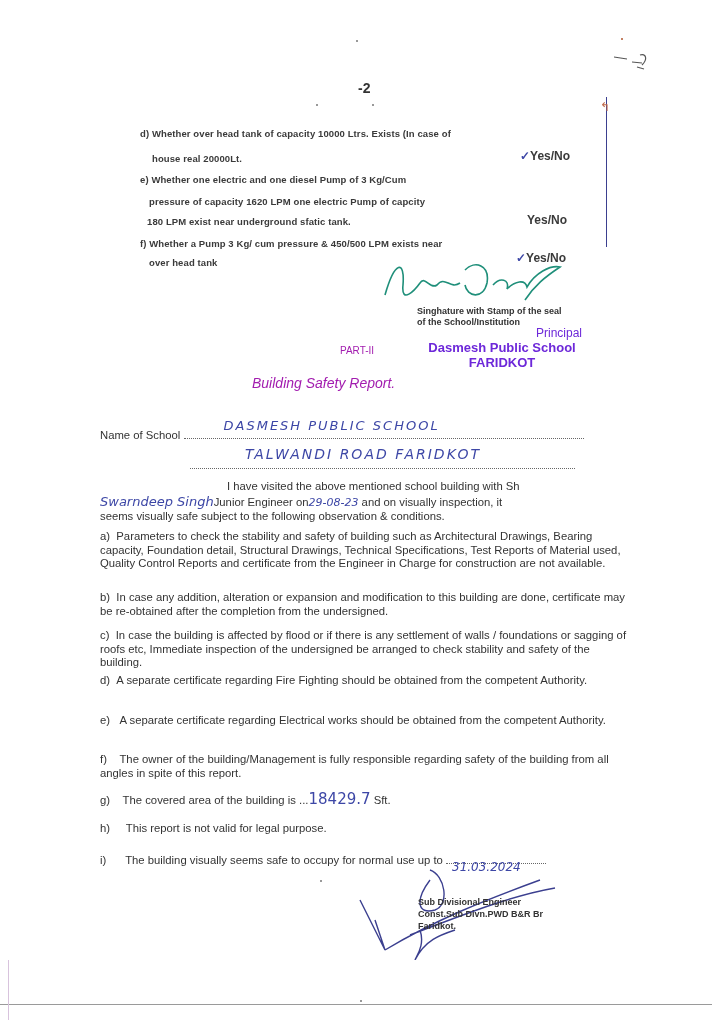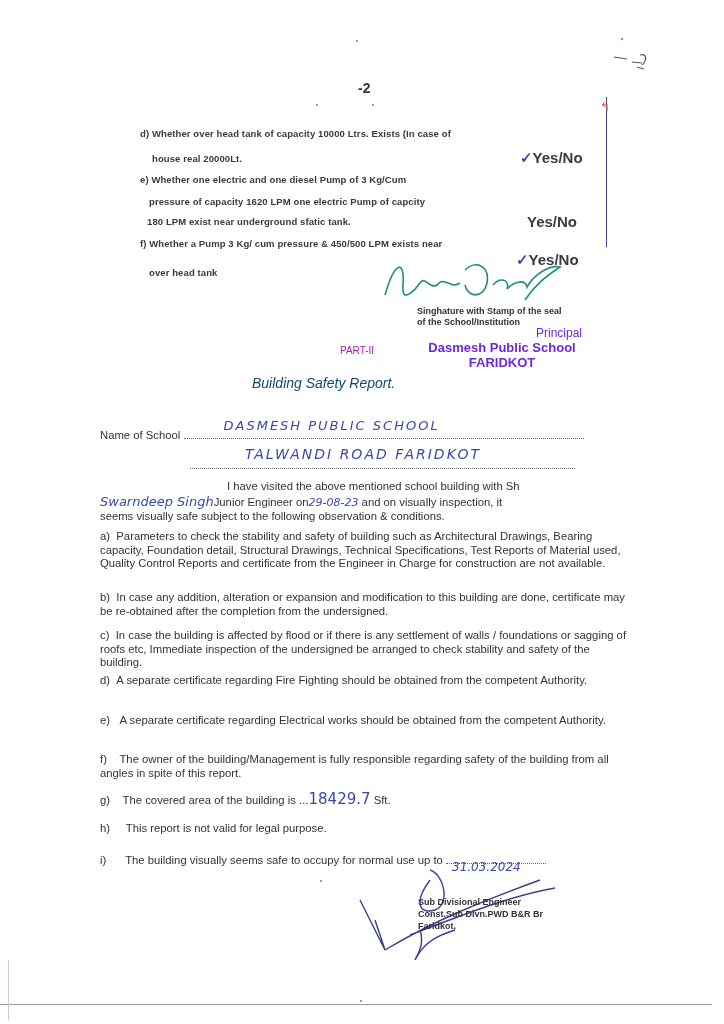--- a/index.html
+++ b/index.html
@@ -5,32 +5,32 @@
   html, body { margin: 0; padding: 0; }
   body {
     width: 724px; height: 1024px; position: relative; overflow: hidden;
     background: #ffffff;
     font-family: "Liberation Sans", sans-serif;
     color: #2a2a2a;
   }
   .abs { position: absolute; white-space: nowrap; }
   .page-num { left: 358px; top: 80px; font-size: 14px; font-weight: bold; color: #333; }
   .p1 { font-size: 9.5px; font-weight: bold; color: #3a3a3a; letter-spacing: 0.1px; }
-  .yn { font-size: 15px; font-weight: bold; color: #3a3a3a; }
+  .yn { font-size: 12px; font-weight: bold; color: #3a3a3a; }
   .bracket {
     left: 598px; top: 97px; width: 8px; height: 150px;
     border-right: 1.5px solid #3b3f8f;
   }
   .sig-caption { font-size: 9px; font-weight: bold; color: #333; line-height: 11px; }
   .stamp { color: #6d28d9; text-align: center; }
   .stamp .l1 { font-size: 12px; text-align: right; }
   .stamp .l2 { font-size: 13px; font-weight: bold; }
   .stamp .l3 { font-size: 13px; font-weight: bold; }
   .part { left: 340px; top: 345px; font-size: 10px; color: #a21caf; }
-  .title { left: 252px; top: 375px; font-size: 14px; font-style: italic; color: #0c4a6e; }
+  .title { left: 252px; top: 375px; font-size: 14px; font-style: italic; color: #a21caf; }
   .body-text { font-size: 11.3px; color: #333; line-height: 13.5px; }
   .hand { font-family: "DejaVu Sans", sans-serif; font-style: italic; color: #3d47a6; }
   .dotted { border-bottom: 1px dotted #666; display: inline-block; }
   .para { left: 100px; width: 530px; white-space: normal; }
   .bottom-rule { left: 0; top: 1004px; width: 712px; height: 1px; background: #9a9a9a; }
   .left-margin { left: 8px; top: 960px; width: 1px; height: 60px; background: #d8c3dd; }
   .speck { position: absolute; width: 2px; height: 2px; border-radius: 1px; background: #777; }
 </style>
 </head>
 <body>
@@ -42,21 +42,21 @@
 <div class="abs yn" style="left:520px;top:149px;">
   <span style="color:#3d47a6;font-weight:bold;">✓</span><span>Yes/No</span>
 </div>
 
 <div class="abs p1" style="left:140px;top:174px;">e) Whether one electric and one diesel Pump of 3 Kg/Cum</div>
 <div class="abs p1" style="left:149px;top:196px;">pressure of capacity 1620 LPM one electric Pump of capcity</div>
 <div class="abs p1" style="left:147px;top:216px;">180 LPM exist near underground sfatic tank.</div>
 <div class="abs yn" style="left:527px;top:213px;">Yes/No</div>
 
 <div class="abs p1" style="left:140px;top:238px;text-align:right;">f) Whether a Pump 3 Kg/ cum pressure &amp; 450/500 LPM exists near</div>
-<div class="abs p1" style="left:149px;top:257px;margin-top:10px;">over head tank</div>
+<div class="abs p1" style="left:149px;top:257px;">over head tank</div>
 <div class="abs yn" style="left:516px;top:251px;">
   <span style="color:#3d47a6;font-weight:bold;">✓</span><span>Yes/No</span>
 </div>
 
 <div class="abs bracket"></div>
 <div class="abs" style="left:600px;top:100px;color:#c06a4a;font-size:12px;">↰</div>
 
 <svg class="abs" style="left:375px;top:255px;" width="200" height="60">
   <path d="M10 40 C 20 5, 30 5, 28 30 C 26 50, 40 35, 45 28 C 50 20, 55 35, 62 30 C 70 20, 75 35, 85 28 M 90 15 C 100 5, 115 10, 112 28 C 108 45, 92 42, 90 30 M 118 30 C 125 22, 135 24, 132 34 C 140 26, 150 24, 152 32 C 160 18, 175 10, 185 12 C 170 22, 160 30, 150 45" fill="none" stroke="#1f8f7a" stroke-width="1.6"></path>
 </svg>

